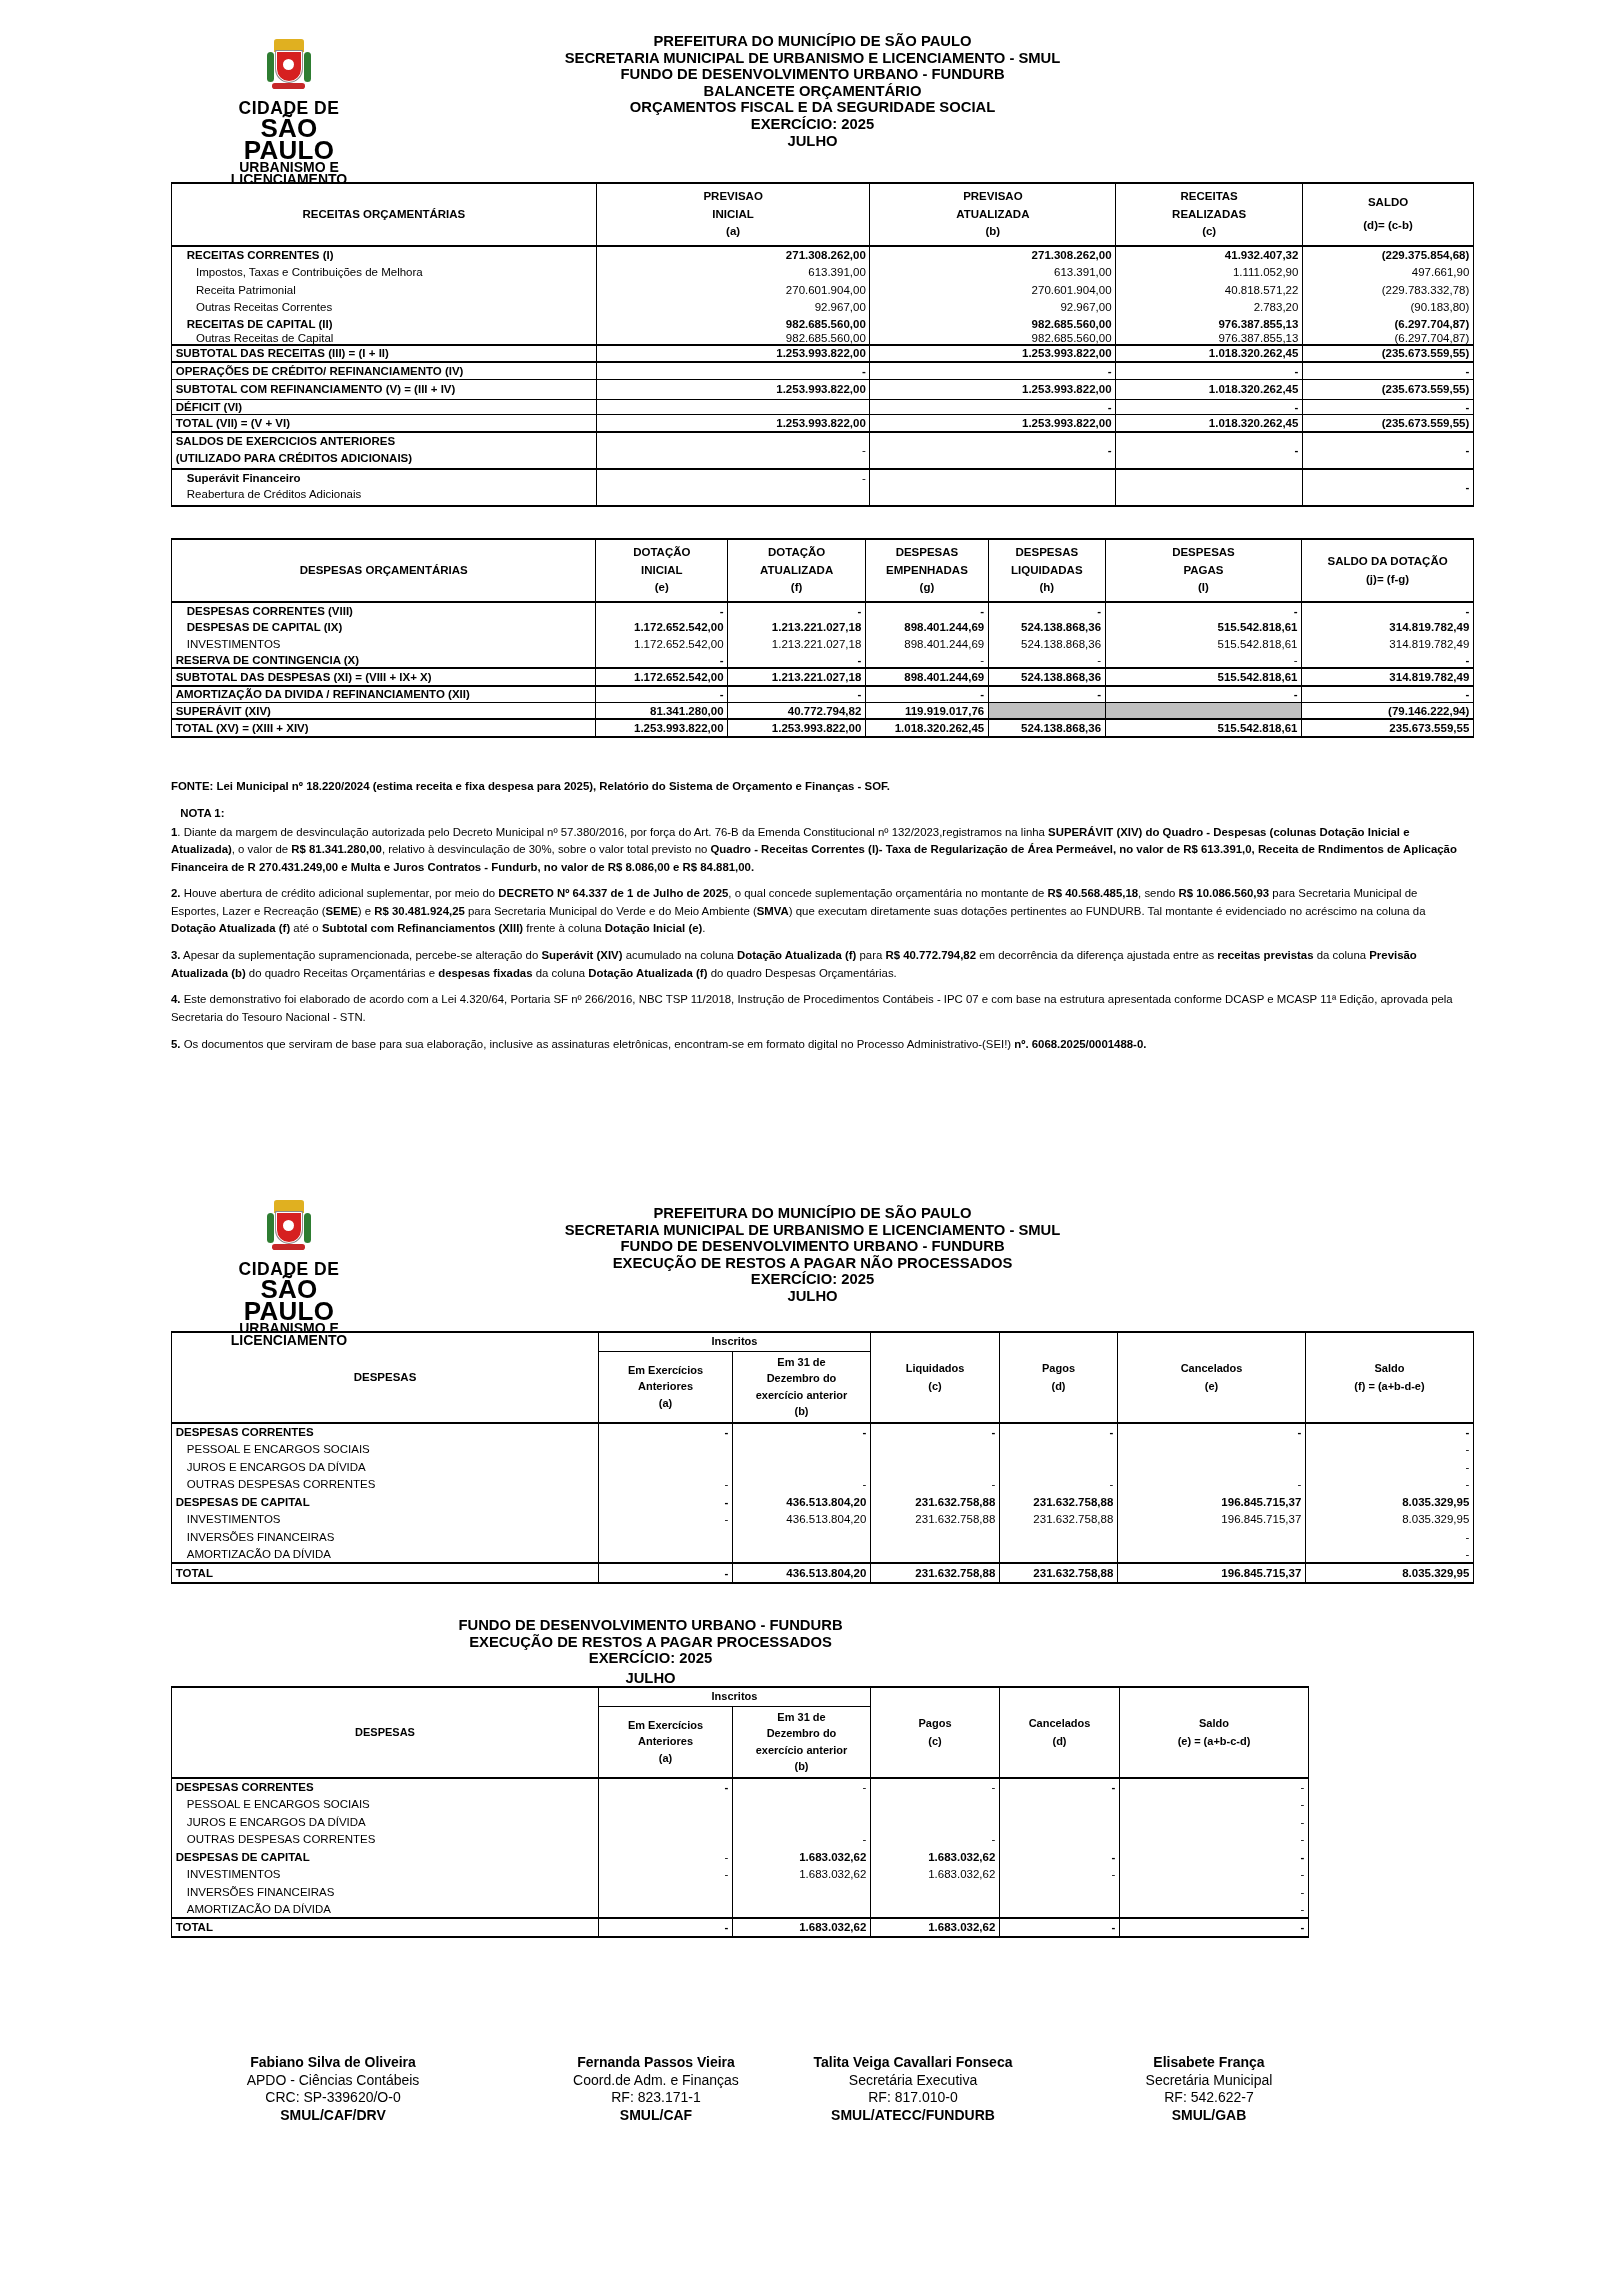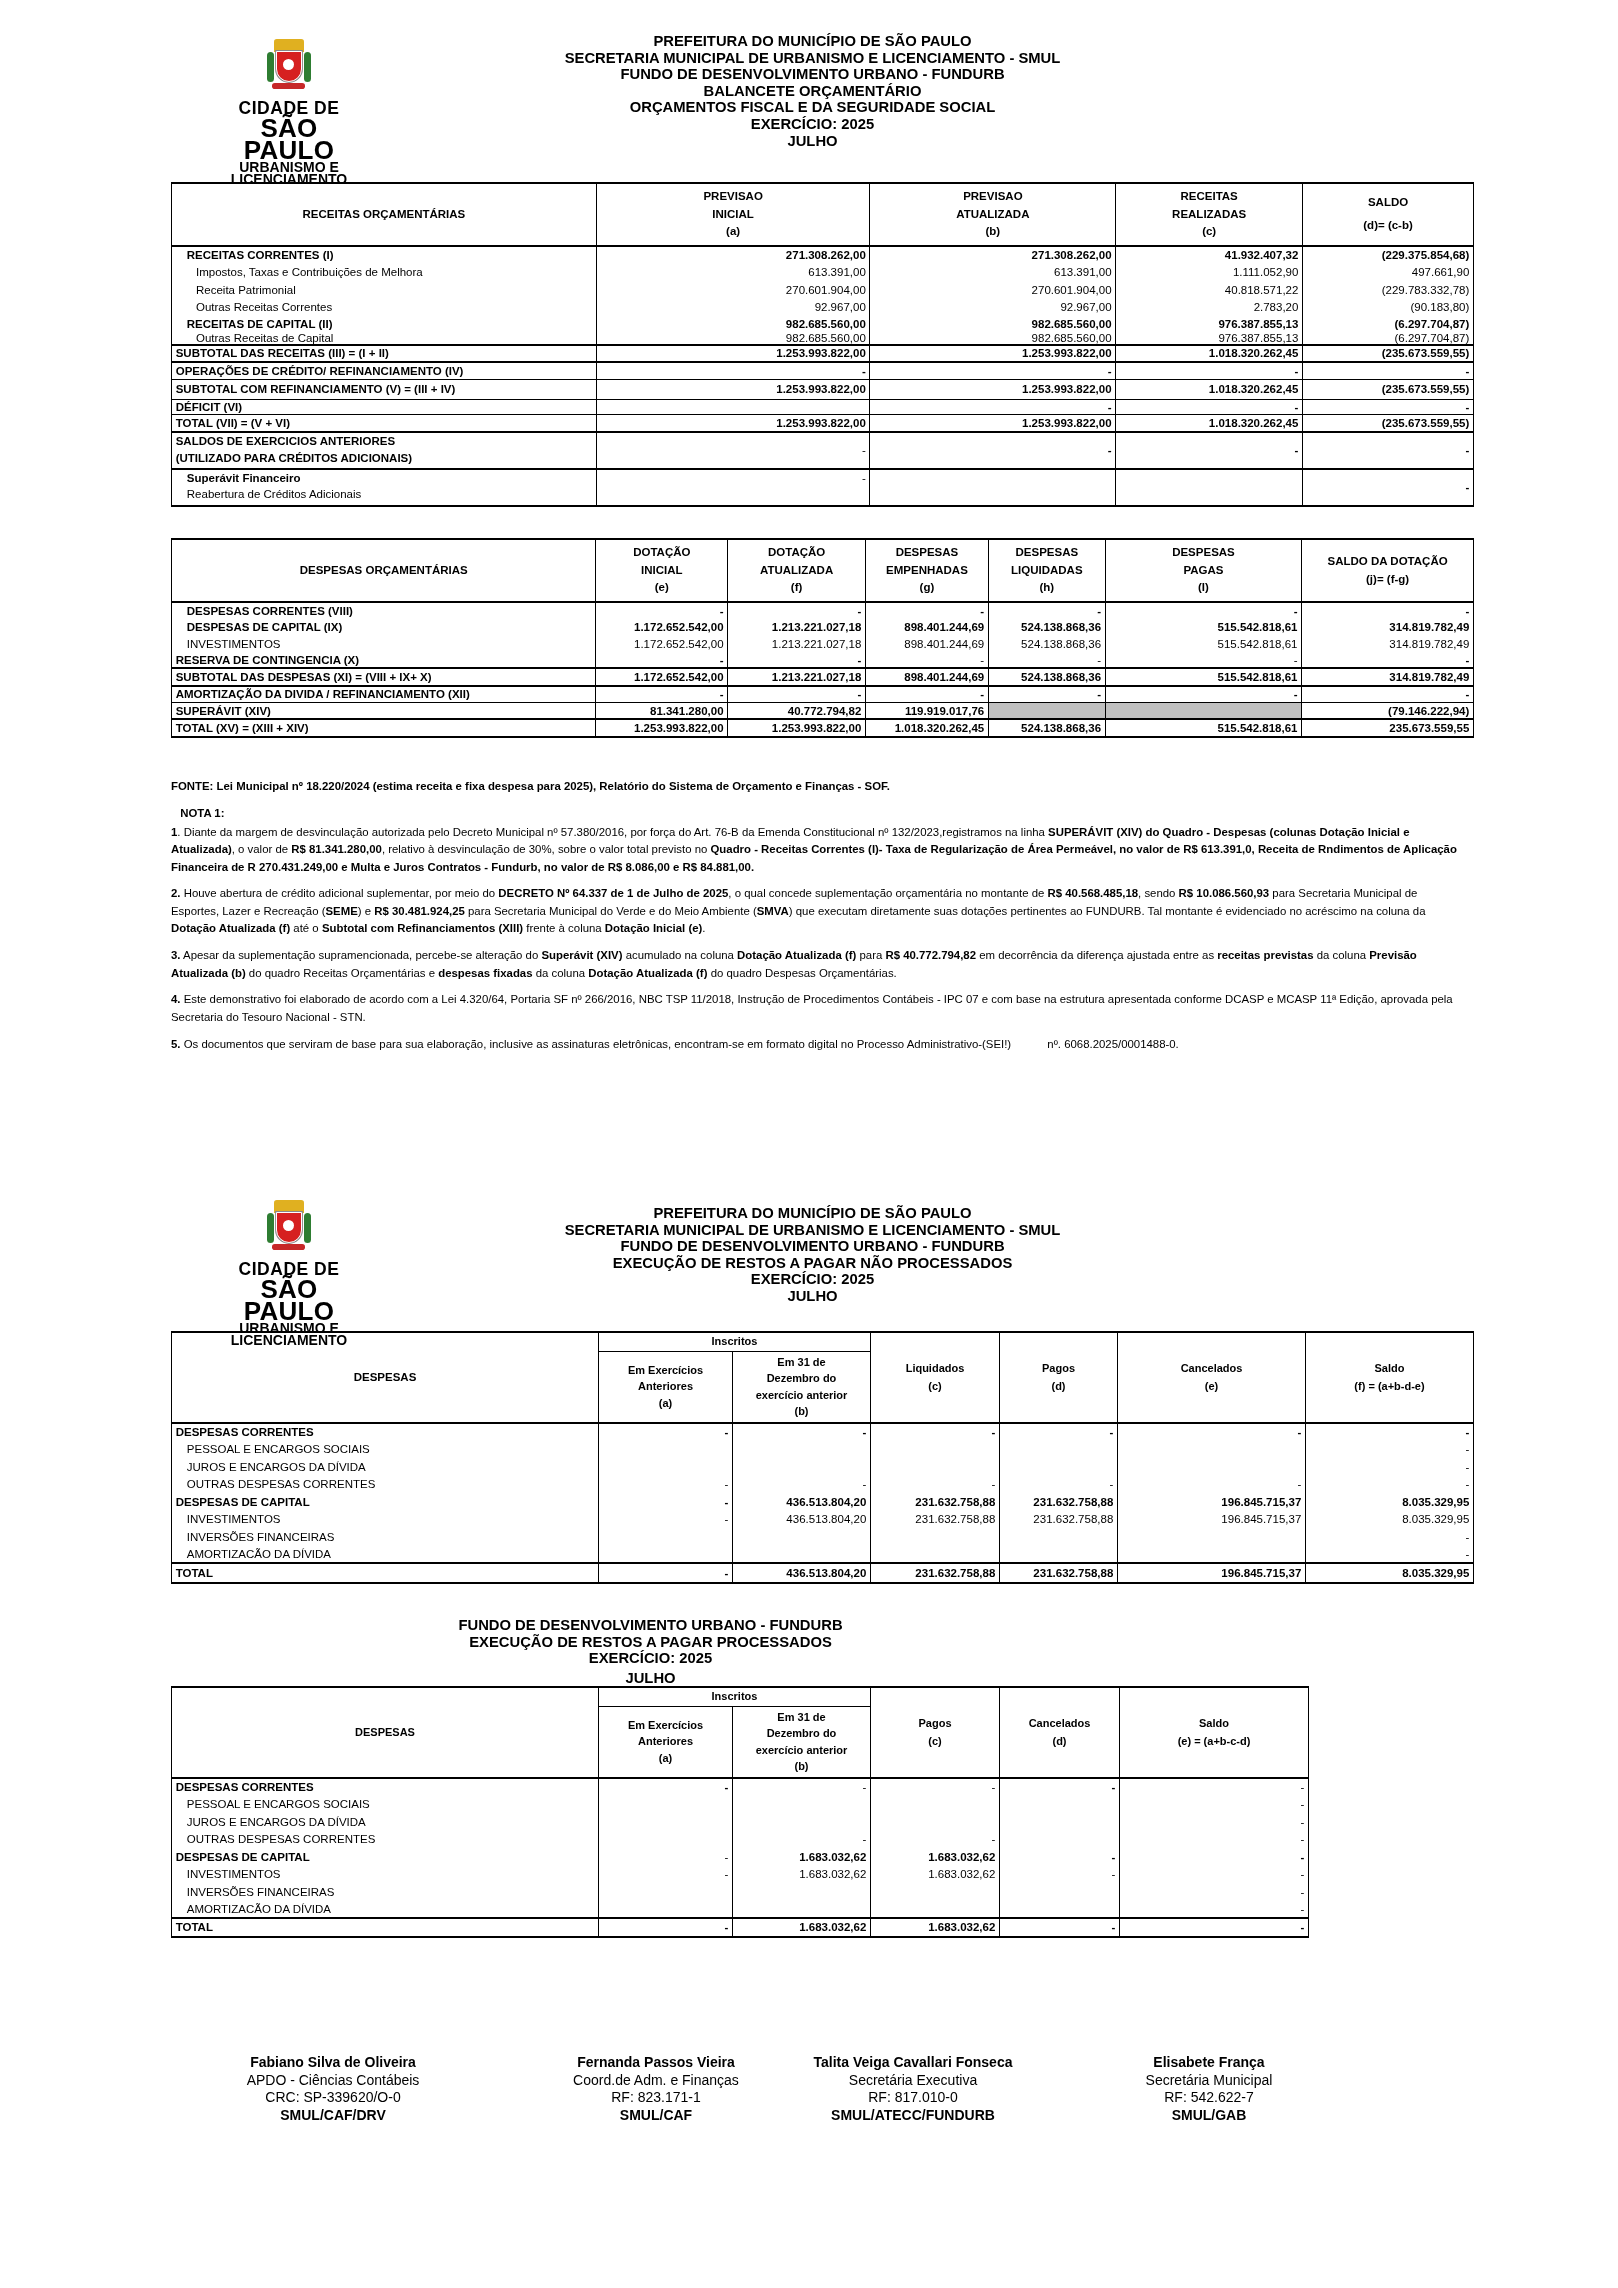--- a/index.html
+++ b/index.html
@@ -310,21 +310,21 @@
 </tbody>
   </table>
 
 <div class="notes" style="top:778px;">
   <p class="b" style="margin-bottom:9px;">FONTE: Lei Municipal nº 18.220/2024 (estima receita e fixa despesa para 2025), Relatório do Sistema de Orçamento e Finanças - SOF.</p>
   <p class="b" style="margin-left:9.2px; margin-bottom:1.8px;">NOTA 1:</p>
   <p><span style="font-weight: bold;">1</span><span>. Diante da margem de desvinculação autorizada pelo Decreto Municipal nº 57.380/2016, por força do Art. 76-B da Emenda Constitucional nº 132/2023,registramos na linha </span><span style="font-weight: bold;">SUPERÁVIT (XIV) do Quadro - Despesas (colunas Dotação Inicial e Atualizada)</span><span>, o valor de </span><span style="font-weight: bold;">R$ 81.341.280,00</span><span>, relativo à desvinculação de 30%, sobre o valor total previsto no </span><span style="font-weight: bold;">Quadro - Receitas Correntes (I)-  Taxa de Regularização de Área Permeável, no valor de R$ 613.391,0, Receita de Rndimentos de Aplicação Financeira de R 270.431.249,00 e Multa e Juros Contratos - Fundurb, no valor de R$ 8.086,00 e R$ 84.881,00.</span></p>
   <p><span style="font-weight: bold;">2.</span><span> Houve abertura de crédito adicional suplementar, por meio do </span><span style="font-weight: bold;">DECRETO Nº 64.337 de 1 de Julho de 2025</span><span>, o qual concede suplementação orçamentária no montante de </span><span style="font-weight: bold;">R$ 40.568.485,18</span><span>, sendo </span><span style="font-weight: bold;">R$ 10.086.560,93</span><span> para Secretaria Municipal de Esportes, Lazer e Recreação (</span><span style="font-weight: bold;">SEME</span><span>) e </span><span style="font-weight: bold;">R$ 30.481.924,25</span><span> para Secretaria Municipal do Verde e do Meio Ambiente (</span><span style="font-weight: bold;">SMVA</span><span>) que executam diretamente suas dotações pertinentes ao FUNDURB. Tal montante é evidenciado no acréscimo na coluna da </span><span style="font-weight: bold;">Dotação Atualizada (f)</span><span> até o </span><span style="font-weight: bold;">Subtotal com Refinanciamentos (XIII)</span><span> frente à coluna </span><span style="font-weight: bold;">Dotação Inicial (e)</span><span>.</span></p>
   <p><span style="font-weight: bold;">3.</span><span> Apesar da suplementação supramencionada, percebe-se alteração do </span><span style="font-weight: bold;">Superávit (XIV)</span><span> acumulado na coluna </span><span style="font-weight: bold;">Dotação Atualizada (f)</span><span> para </span><span style="font-weight: bold;">R$ 40.772.794,82</span><span> em decorrência da diferença ajustada entre as </span><span style="font-weight: bold;">receitas previstas</span><span> da coluna </span><span style="font-weight: bold;">Previsão Atualizada (b)</span><span> do quadro Receitas Orçamentárias e </span><span style="font-weight: bold;">despesas fixadas</span><span> da coluna </span><span style="font-weight: bold;">Dotação Atualizada (f)</span><span> do quadro Despesas Orçamentárias.</span></p>
   <p><span style="font-weight: bold;">4.</span><span> Este demonstrativo foi elaborado de acordo com a Lei 4.320/64, Portaria SF nº 266/2016, NBC TSP 11/2018, Instrução de Procedimentos Contábeis - IPC 07 e com base na estrutura apresentada conforme DCASP e MCASP 11ª Edição, aprovada pela Secretaria do Tesouro Nacional - STN.</span></p>
-  <p><span style="font-weight: bold;">5.</span><span> Os documentos que serviram de base para sua elaboração, inclusive as assinaturas eletrônicas, encontram-se em formato digital no Processo Administrativo-(SEI!) </span><span style="font-weight: normal; margin-left: 33px;">nº. 6068.2025/0001488-0.</span></p>
+  <p><span style="font-weight: bold;">5.</span><span> Os documentos que serviram de base para sua elaboração, inclusive as assinaturas eletrônicas, encontram-se em formato digital no Processo Administrativo-(SEI!) </span><span style="font-weight: bold;">nº. 6068.2025/0001488-0.</span></p>
 </div>
 
 <div class="logo" style="left:220px; top:1200px;">
   <div class="crest">
     <div class="crown"></div>
       <div class="leaves-l"></div>
       <div class="leaves-r"></div>
       <div class="shield"></div>
       <div class="ribbon"></div>
   </div>

